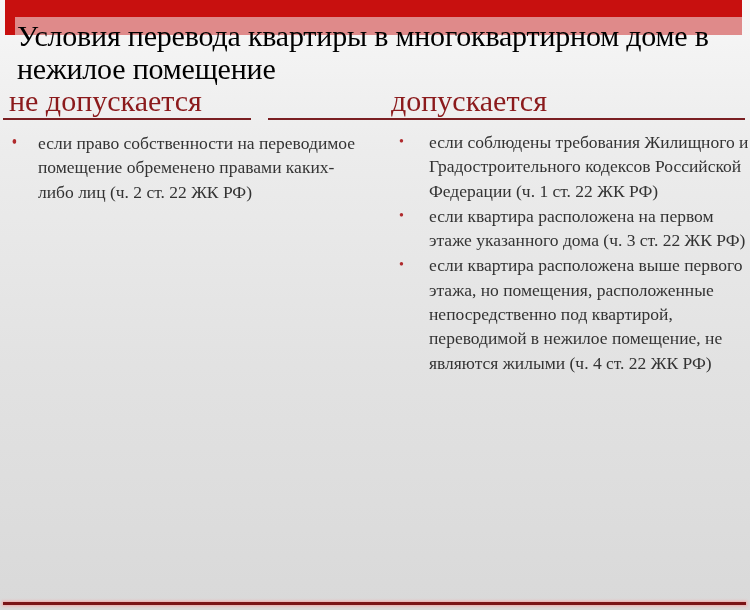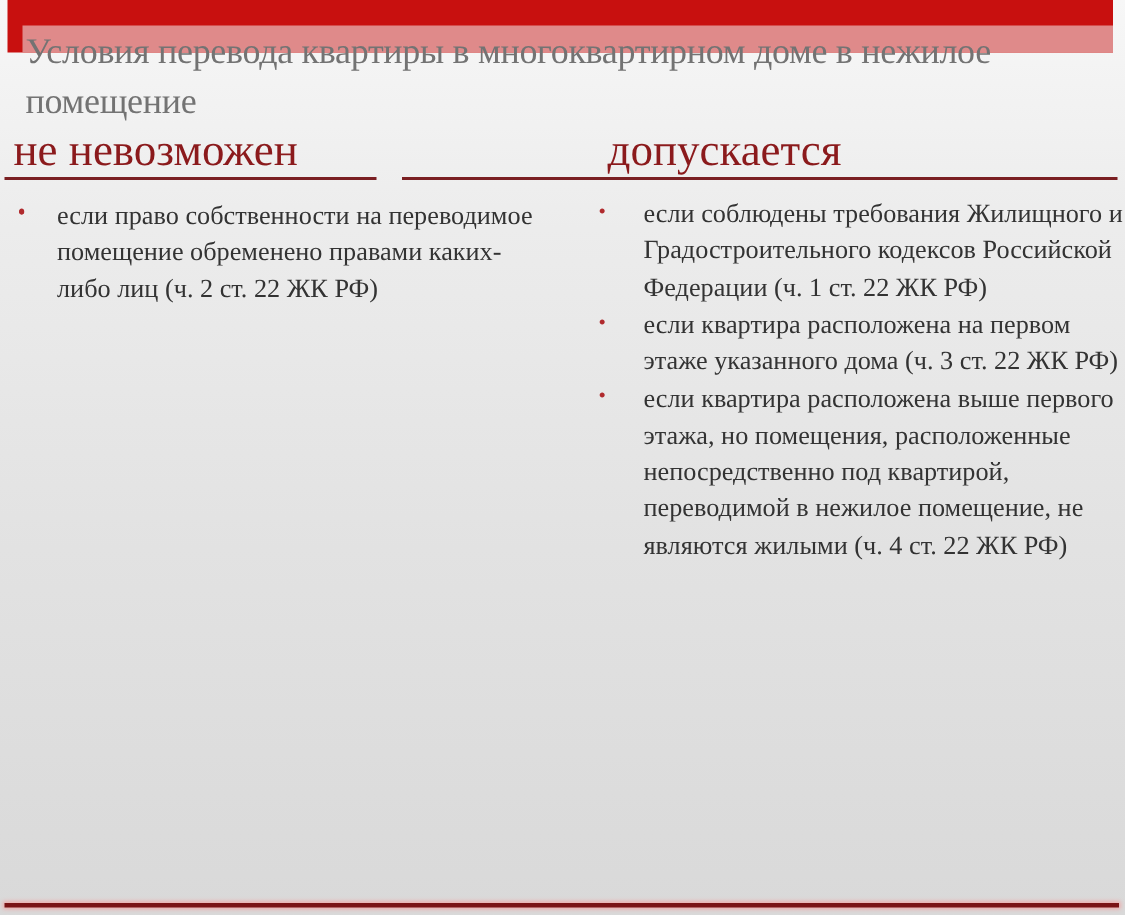--- a/index.html
+++ b/index.html
@@ -12,27 +12,27 @@
   .top-bar {
     position:absolute; left:5px; top:0; width:737px; height:35px;
     background:#c8100f;
   }
   .top-band {
     position:absolute; left:15px; top:17px; width:727px; height:18px;
     background:#df8a8a;
   }
   .title {
     position:absolute; left:17px; top:19px; width:730px;
-    font-size:24px; line-height:33px; color:#737373; letter-spacing:-0.2px;
+    font-size:30px; line-height:33px; color:#000000; letter-spacing:-0.2px;
   }
   .col-heading {
     position:absolute; top:84px; font-size:30px; line-height:34px; color:#8b1a1c;
   }
   .col-heading.left { left:9px; }
-  .col-heading.right { left:391px;margin-left:14px; }
+  .col-heading.right { left:391px; }
   .rule {
     position:absolute; height:2px; background:#7a1f22;
   }
   .rule.left { left:3px; top:118px; width:248px; }
   .rule.right { left:268px; top:118px; width:477px; }
   .list {
     position:absolute; margin:0; padding:0; list-style:none;
     font-size:17.5px; line-height:24.3px; color:#333;
   }
   .list.left { left:8px; top:130px; width:350px; }
@@ -49,21 +49,21 @@
   }
 </style>
 </head>
 <body>
 
 <div class="top-bar"></div>
 <div class="top-band"></div>
 
 <div class="title">Условия перевода квартиры в многоквартирном доме в нежилое помещение</div>
 
-<div class="col-heading left">не невозможен</div>
+<div class="col-heading left">не допускается</div>
 <div class="rule left"></div>
 
 <div class="col-heading right">допускается</div>
 <div class="rule right"></div>
 
 <ul class="list left">
   <li>
     <span class="bullet">•</span>
   </li>
   <li>

